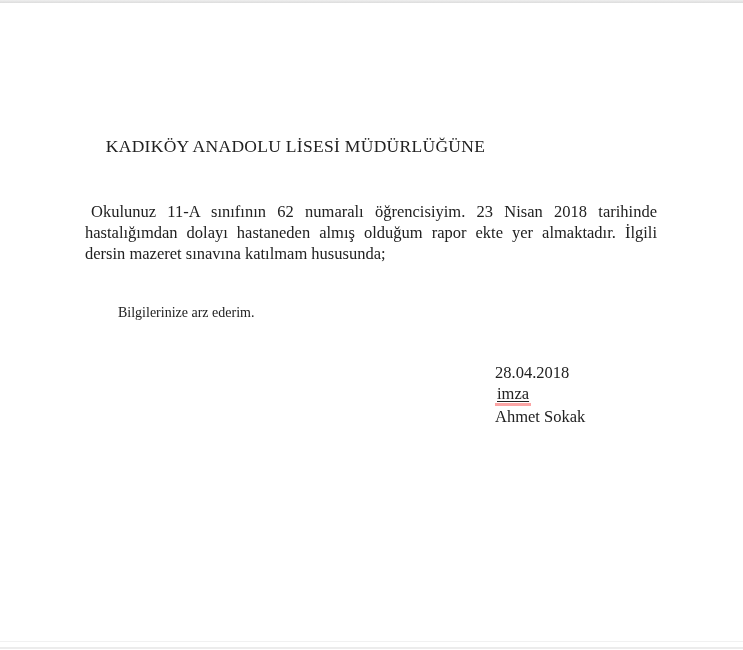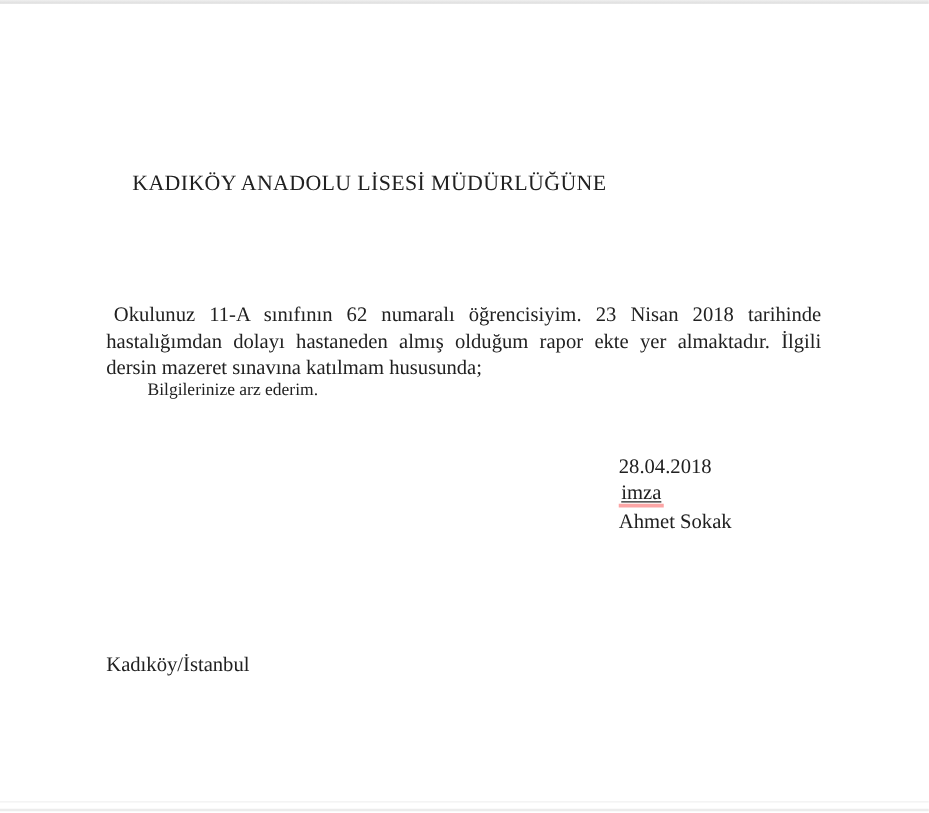--- a/index.html
+++ b/index.html
@@ -53,21 +53,20 @@
     width: 572px;
     font-size: 16.5px;
     line-height: 21px;
   }
   .body-line {
     text-align: justify;
     text-align-last: justify;
   }
   .body-line.first {
     text-indent: 6px;
-    margin-top: 40px;
   }
   .body-line.last {
     text-align: left;
     text-align-last: left;
   }
   .closing {
     position: absolute;
     top: 302px;
     left: 118px;
     font-size: 14px;
@@ -118,17 +117,16 @@
 
 <div class="signature-block">
   <span class="sig-line">28.04.2018</span>
   <span class="sig-line">
     <span class="imza">imza</span>
   </span>
   <span class="sig-line">Ahmet Sokak</span>
 </div>
 
 <div class="address-block">
-  <div>Kadıköy/İstanbul</div>
 </div>
 
 <div class="bottom-edge-1"></div>
 <div class="bottom-edge-2"></div>
 
 </body></html>

